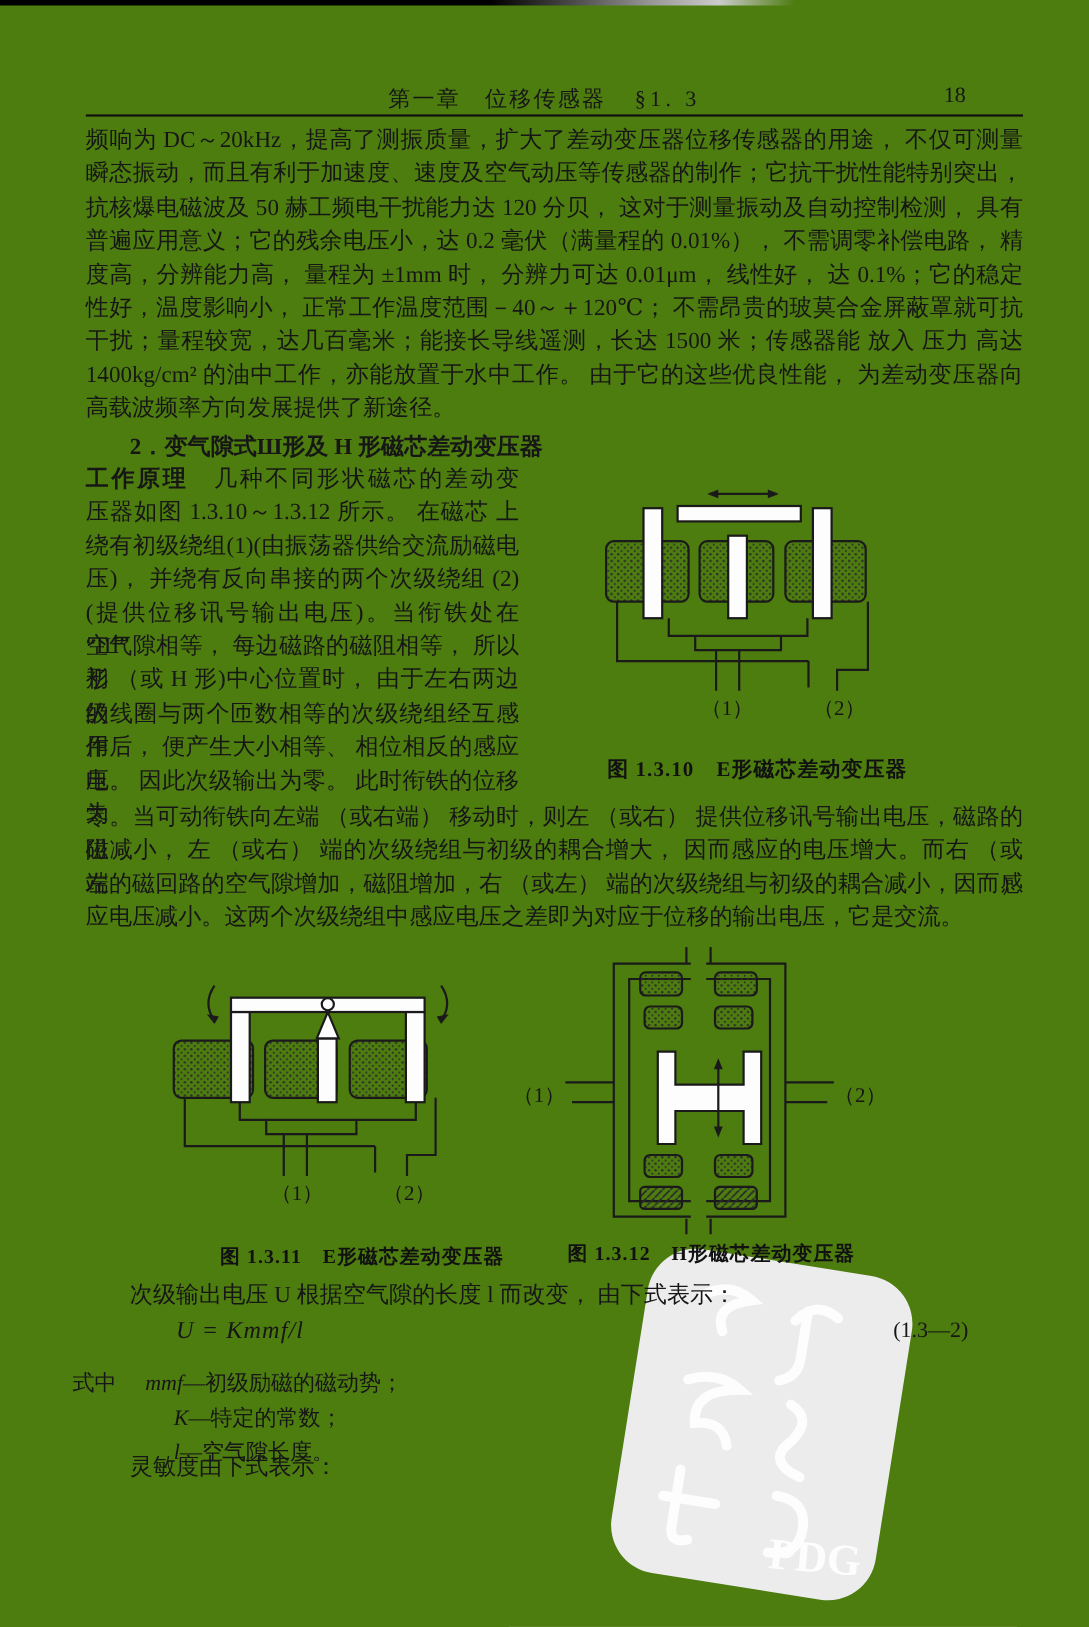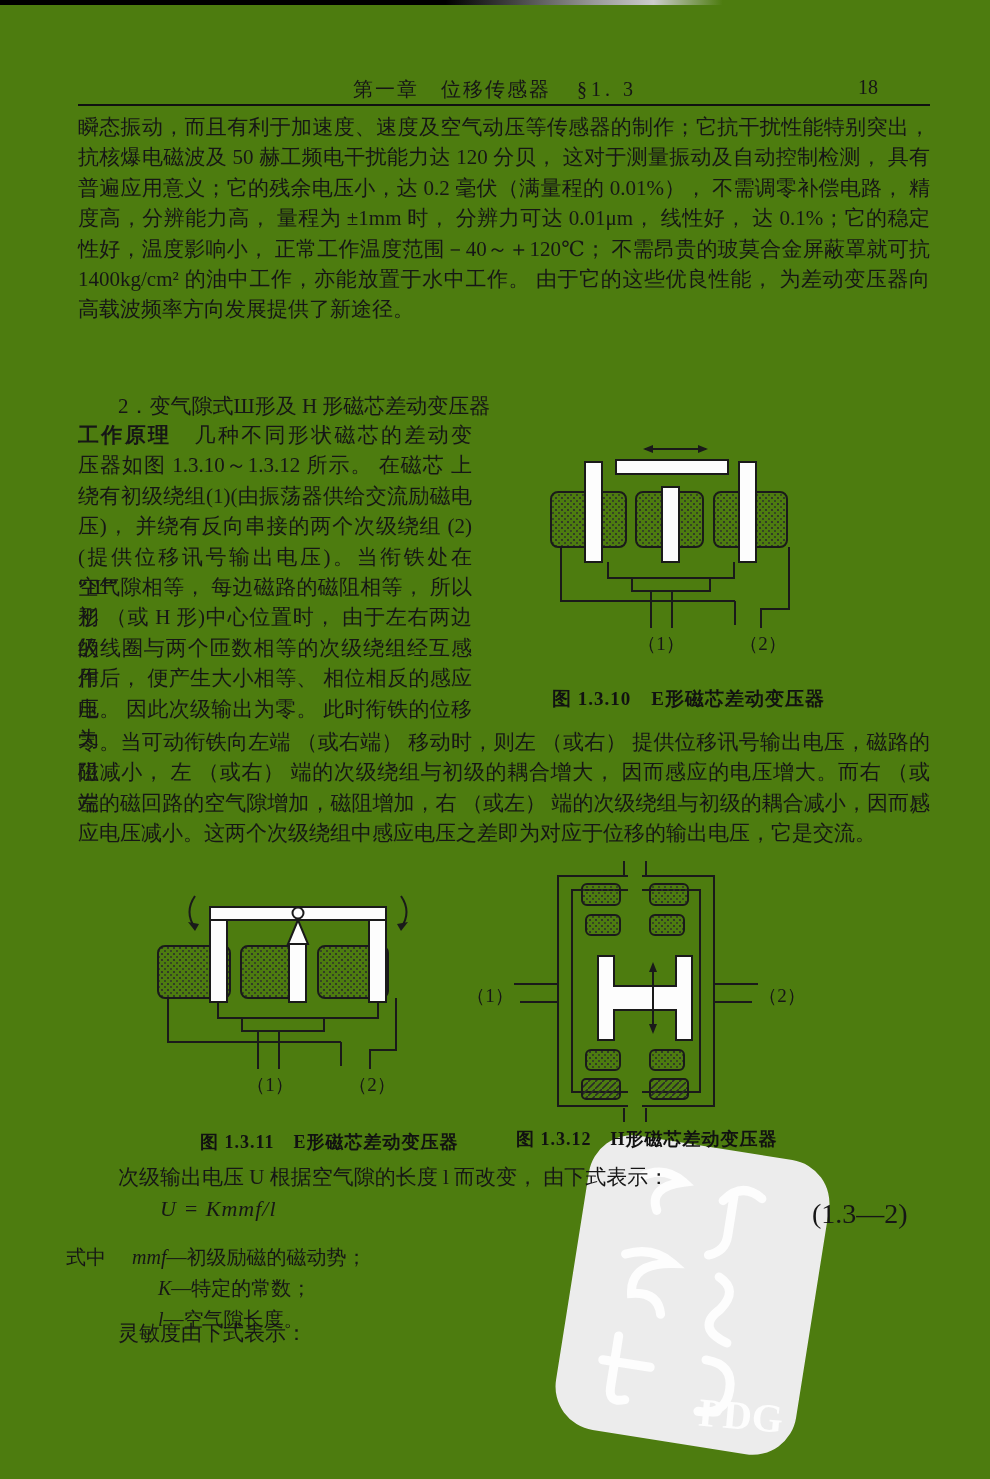--- a/index.html
+++ b/index.html
@@ -8,35 +8,35 @@
   .topbar{position:absolute;left:0;top:0;width:990px;height:5px;
           background:linear-gradient(90deg,#000 0%,#000 45%,#444 52%,#999 60%,#ccc 66%,rgba(255,255,255,0) 73%);}
   .header{position:absolute;left:0;top:76px;width:100%;text-align:center;font-size:20px;letter-spacing:2px;}
   .header .sec{margin-left:26px;letter-spacing:4px;}
   .pagenum{position:absolute;left:858px;top:76px;font-size:20px;}
   .rule{position:absolute;left:78px;top:104px;width:852px;height:2px;background:#111;}
   .para{position:absolute;font-size:21px;}
   .tl{height:30.4px;line-height:30.4px;text-align:justify;text-align-last:justify;white-space:normal;}
   .tl.noj{text-align:right;text-align-last:left;}
   .p1{left:78px;top:112px;width:852px;}
-  .heading2{position:absolute;left:118px;top:392px;font-size:21px;}
+  .heading2{position:absolute;left:118px;top:392px;font-size:21px;font-weight:bold;}
   .leftcol{left:78px;top:420px;width:394px;}
   .p2{left:78px;top:727px;width:852px;}
   .bold{font-weight:bold;}
   .cap{position:absolute;font-weight:bold;letter-spacing:1px;color:#111;}
   .cap10{left:552px;top:686px;font-size:19px;}
   .cap11{left:200px;top:1130px;font-size:18px;}
   .cap12{left:516px;top:1127px;font-size:18px;}
   .figsvg{position:absolute;}
   .fig10{left:548px;top:442px;}
   .fig11{left:148px;top:880px;}
   .fig12{left:462px;top:858px;}
   .formula-intro{position:absolute;left:118px;top:1163px;font-size:21px;}
   .equation{position:absolute;left:160px;top:1196px;font-size:22px;font-style:italic;letter-spacing:1px;}
-  .eqnum{position:absolute;left:812px;top:1198px;font-size:28px;}
+  .eqnum{position:absolute;left:812px;top:1198px;font-size:20px;}
   .whererow{position:absolute;font-size:20px;margin-top:16px;}
   .w1{left:66px;top:1228px;}
   .w1 .varpart{margin-left:26px;}
   .w2{left:158px;top:1259px;}
   .w3{left:158px;top:1290px;}
   .sens{position:absolute;left:118px;top:1319px;font-size:21px;}
   .ivar{font-style:italic;font-family:"Liberation Serif",serif;}
   .stamp{position:absolute;left:570px;top:1145px;width:245px;height:300px;
          transform:rotate(9deg);z-index:0;}
   .content{position:relative;z-index:1;}
@@ -66,25 +66,27 @@
 
     <div class="topbar"></div>
 
     <div class="header">
       <span>第一章　位移传感器</span><span class="sec">§1. 3</span>
     </div>
     <div class="pagenum">18</div>
     <div class="rule"></div>
 
     <div class="para p1">
+      <div class="tl">频响为 DC～20kHz，提高了测振质量，扩大了差动变压器位移传感器的用途， 不仅可测量</div>
       <div class="tl">瞬态振动，而且有利于加速度、速度及空气动压等传感器的制作；它抗干扰性能特别突出，</div>
       <div class="tl">抗核爆电磁波及 50 赫工频电干扰能力达 120 分贝， 这对于测量振动及自动控制检测， 具有</div>
       <div class="tl">普遍应用意义；它的残余电压小，达 0.2 毫伏（满量程的 0.01%）， 不需调零补偿电路， 精</div>
       <div class="tl">度高，分辨能力高， 量程为 ±1mm 时， 分辨力可达 0.01μm， 线性好， 达 0.1%；它的稳定</div>
       <div class="tl">性好，温度影响小， 正常工作温度范围－40～＋120℃； 不需昂贵的玻莫合金屏蔽罩就可抗</div>
+      <div class="tl">干扰；量程较宽，达几百毫米；能接长导线遥测，长达 1500 米；传感器能 放入 压力 高达</div>
       <div class="tl">1400kg/cm² 的油中工作，亦能放置于水中工作。 由于它的这些优良性能， 为差动变压器向</div>
       <div class="tl noj">高载波频率方向发展提供了新途径。</div>
     </div>
 
     <div class="heading2">2．变气隙式Ш形及 H 形磁芯差动变压器</div>
 
     <div class="para leftcol">
       <div class="tl"><span class="bold">工作原理</span><span>　几种不同形状磁芯的差动变</span></div>
       <div class="tl">压器如图 1.3.10～1.3.12 所示。 在磁芯 上</div>
       <div class="tl">绕有初级绕组(1)(由振荡器供给交流励磁电</div>

